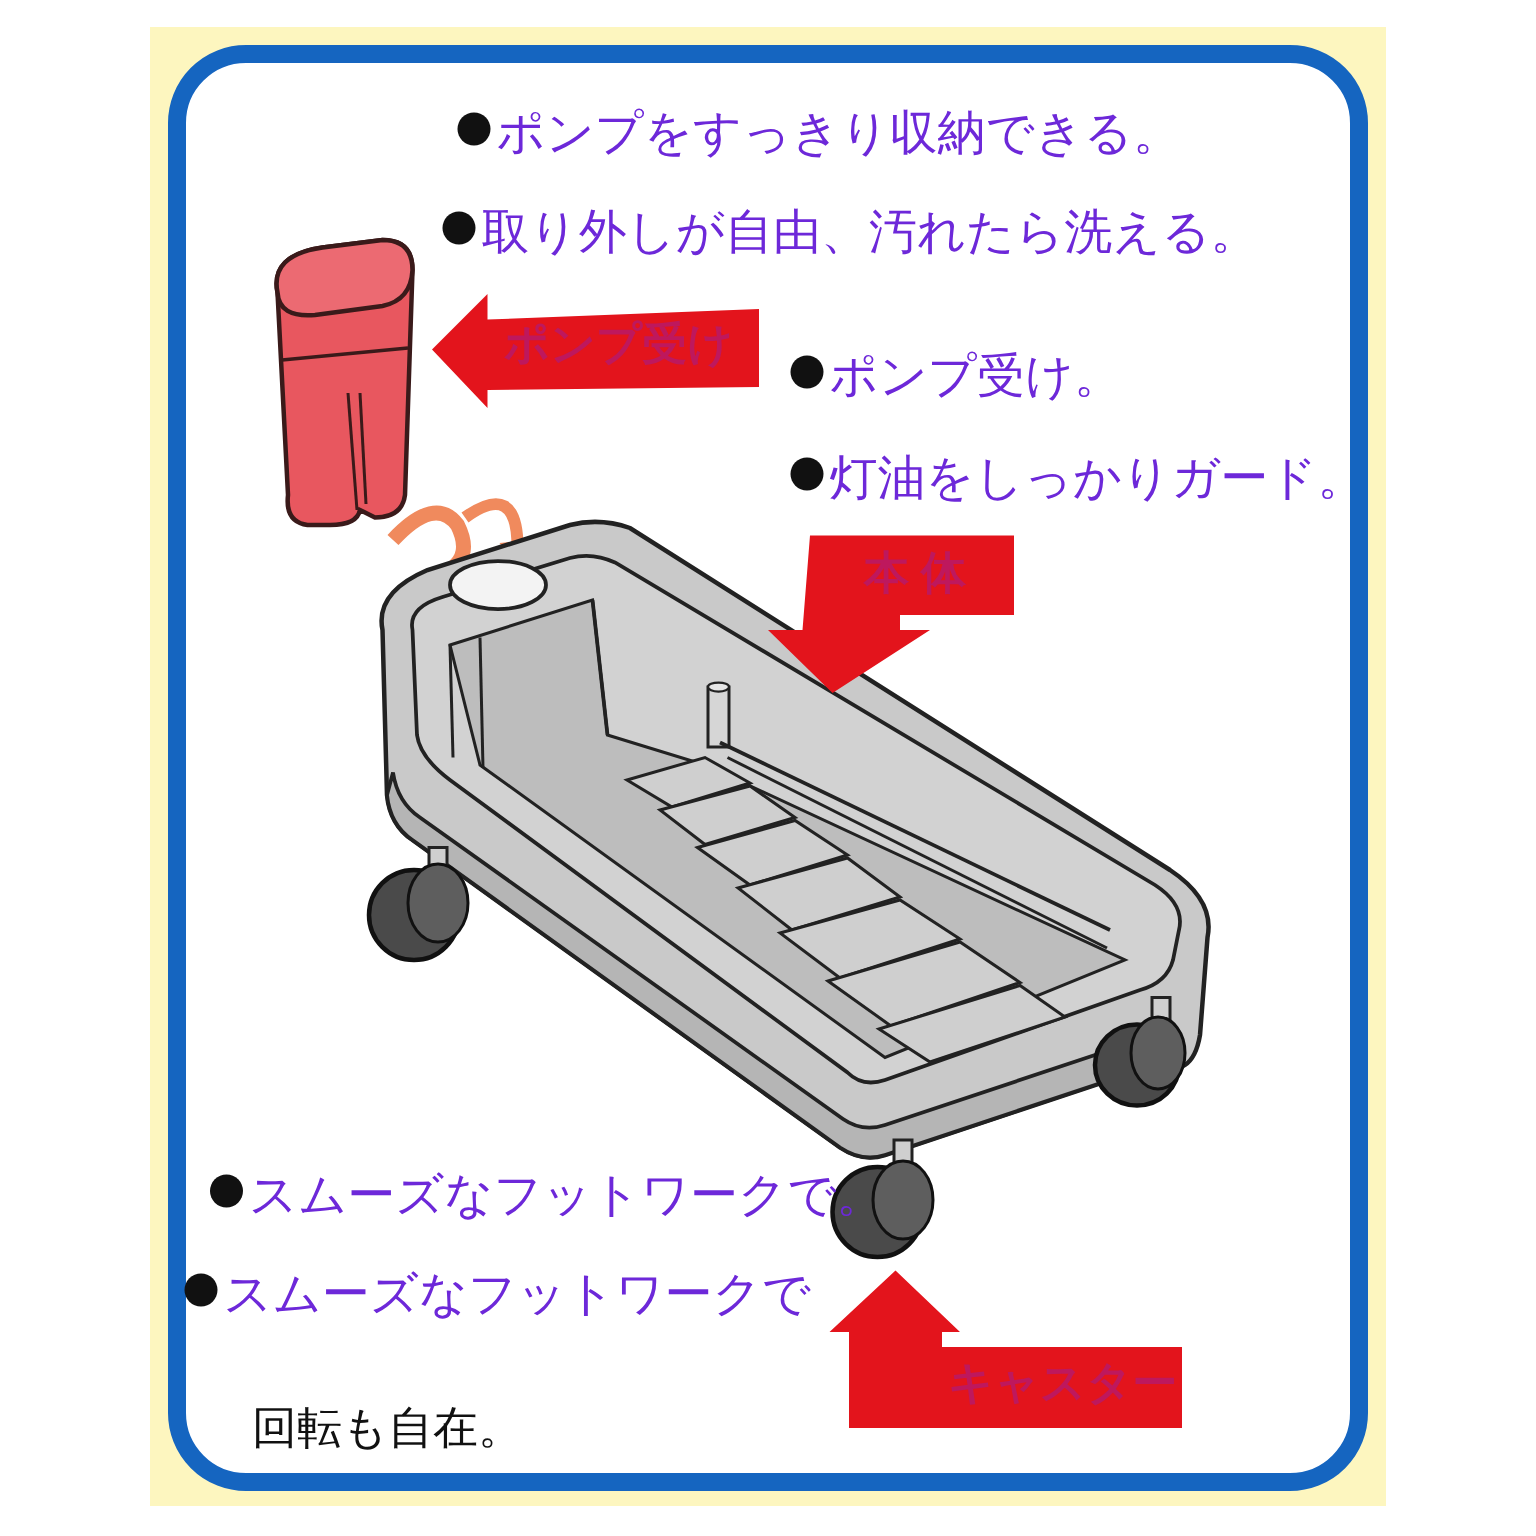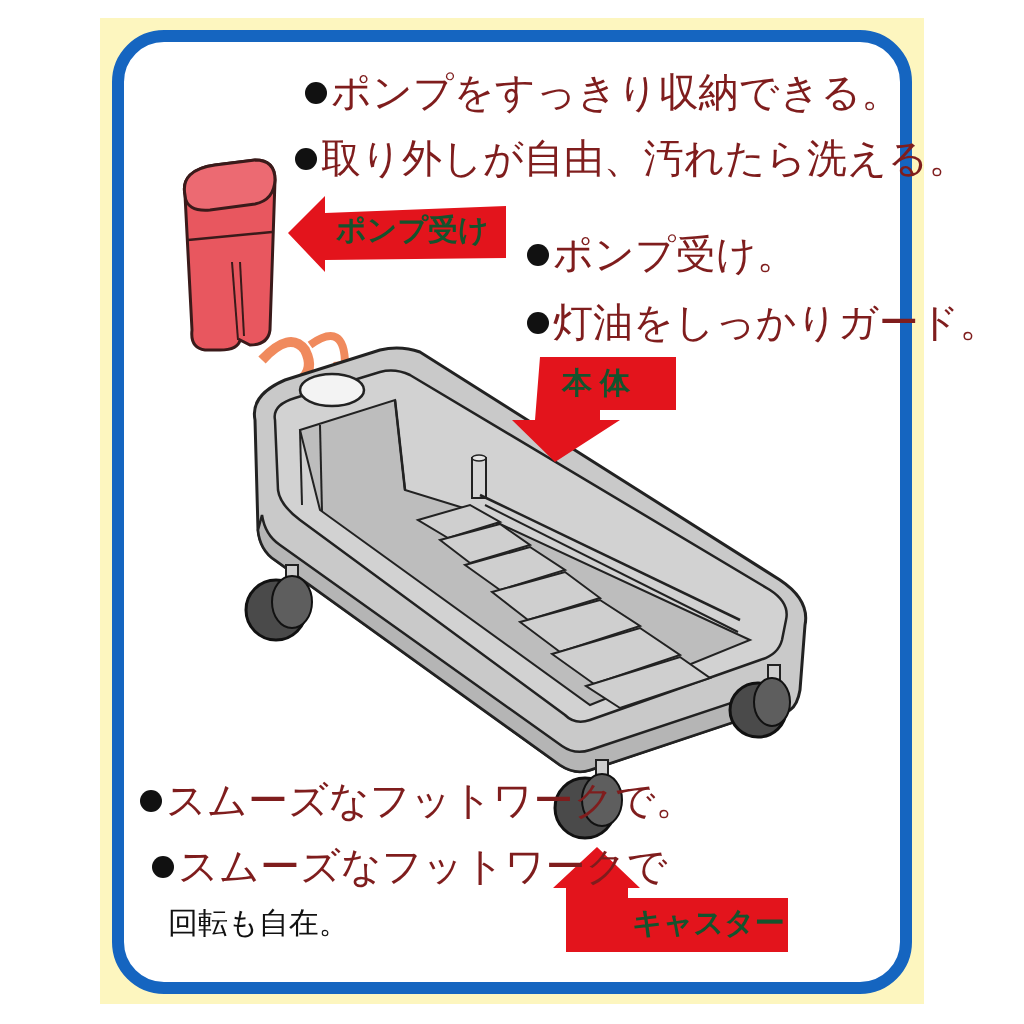--- a/index.html
+++ b/index.html
@@ -1,24 +1,24 @@
 <!DOCTYPE html>
 <html><head>
 <meta charset="utf-8">
 <style>
   html,body{margin:0;padding:0;}
   body{width:1024px;height:1024px;background:#ffffff;position:relative;overflow:hidden;
        font-family:"DejaVu Sans","Liberation Sans",sans-serif;}
   .yellow-bg{position:absolute;left:100px;top:18px;width:824px;height:986px;background:#fdf6bf;}
   .frame{position:absolute;left:112px;top:30px;width:776px;height:940px;border:12px solid #1565c0;
          border-radius:52px;background:#ffffff;}
-  .bullet{position:absolute;font-size:40px;color:#7f1d1d;white-space:nowrap;letter-spacing:0px;line-height:1;}
+  .bullet{position:absolute;font-size:32px;color:#6d28d9;white-space:nowrap;letter-spacing:0px;line-height:1;}
   .bullet .dot{display:inline-block;width:22px;height:22px;border-radius:50%;background:#111;margin-right:4px;vertical-align:2px;}
   .cont{position:absolute;font-size:30px;color:#111;white-space:nowrap;line-height:1;}
-  .tag-label{position:absolute;color:#14532d;font-weight:bold;font-size:30px;white-space:nowrap;line-height:1;}
+  .tag-label{position:absolute;color:#be185d;font-weight:bold;font-size:30px;white-space:nowrap;line-height:1;}
   svg{position:absolute;left:0;top:0;}
 </style>
 </head>
 <body>
 
 <div class="yellow-bg"></div>
 <div class="frame"></div>
 
 <svg width="1024" height="1024" viewBox="0 0 1024 1024">
 
@@ -102,20 +102,20 @@
 <div class="bullet" style="left:527px;top:234px;">
   <span class="dot"></span><span>ポンプ受け。</span>
 </div>
 <div class="bullet" style="left:527px;top:302px;">
   <span class="dot"></span><span>灯油をしっかりガード。</span>
 </div>
 
 <div class="bullet" style="left:140px;top:780px;">
   <span class="dot"></span><span>スムーズなフットワークで。</span>
 </div>
-<div class="bullet" style="left:152px;top:846px;">
+<div class="bullet" style="left:123px;top:846px;">
   <span class="dot"></span><span>スムーズなフットワークで</span>
 </div>
-<div class="cont" style="left:168px;top:910px;font-family:Liberation Mono, monospace;">回転も自在。</div>
+<div class="cont" style="left:168px;top:938px;">回転も自在。</div>
 
 <div class="tag-label" style="left:336px;top:215px;">ポンプ受け</div>
-<div class="tag-label" style="left:562px;top:368px;letter-spacing:8px;">本体</div>
+<div class="tag-label" style="left:576px;top:368px;letter-spacing:8px;">本体</div>
 <div class="tag-label" style="left:588px;top:908px;margin-left:44px;">キャスター</div>
 
 </body></html>

